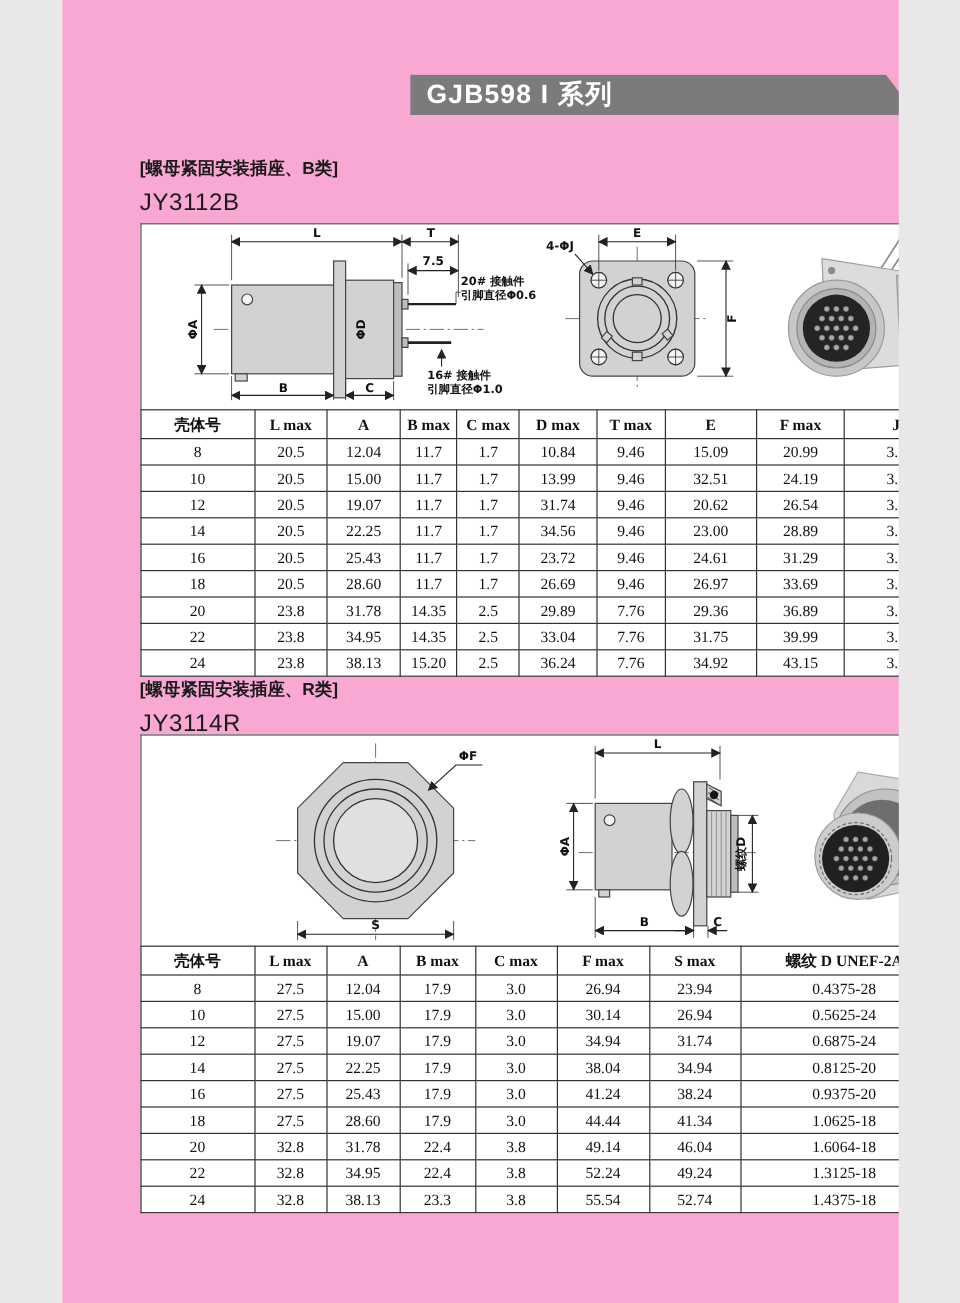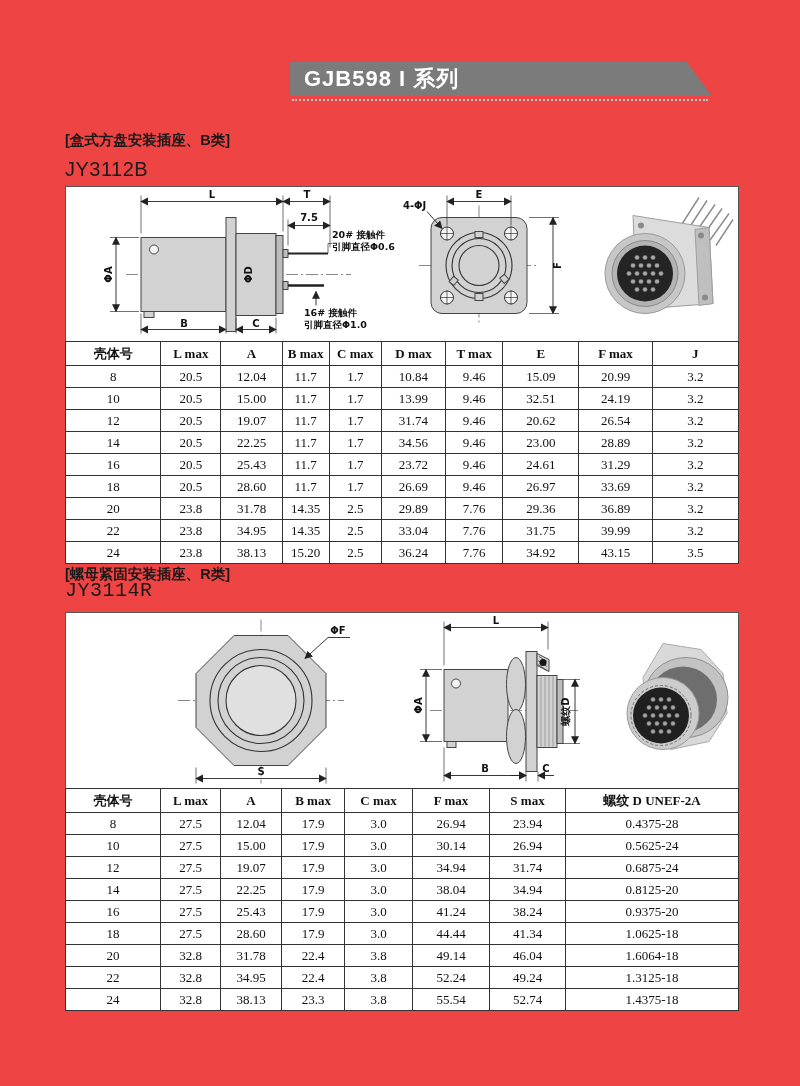--- a/index.html
+++ b/index.html
@@ -1,37 +1,37 @@
 <!DOCTYPE html>
 <html><head>
 <meta charset="utf-8">
 <style>
   html,body{margin:0;padding:0;background:#e8e8e8;}
   .page{
-    position:relative;width:800px;height:1086px;margin:0 auto;
-    background:#ef4444;overflow:hidden;
+    position:relative;width:697px;height:1086px;margin:0 auto;
+    background:#f9a8d4;overflow:hidden;
     font-family:"Liberation Sans",sans-serif;color:#111;
   }
   
   .banner{
     position:absolute;left:290px;top:62px;width:422px;height:34px;
     background:#7b7b7b;
     clip-path:polygon(0 0,94% 0,100% 100%,0 100%);
     color:#fff;font-weight:bold;font-size:22px;line-height:34px;
     padding-left:14px;box-sizing:border-box;letter-spacing:1px;
   }
   .banner-underline{
     position:absolute;left:292px;top:99px;width:416px;height:0;
     border-top:2px dotted #c9c9c9;
   }
   
   .sec-title{position:absolute;left:65px;font-size:14.5px;font-weight:600;color:#1a1a1a;}
   .sec-model{position:absolute;left:65px;font-size:20px;font-weight:500;color:#1a1a1a;letter-spacing:.5px;}
   .t1{top:131px;} .m1{top:158px;}
-  .t2{top:565px;} .m2{top:579px;font-family:Liberation Mono, monospace;}
+  .t2{top:565px;} .m2{top:592px;}
   
   .fig-box{
     position:absolute;left:65px;width:674px;box-sizing:border-box;
     border:1px solid #555;border-bottom:none;background:#fff;
     display:flex;align-items:stretch;
   }
   .fig-box-1{top:186px;height:155px;}
   .fig-box-2{top:612px;height:176px;}
   .fig-box svg{display:block;height:100%;}
   
@@ -55,21 +55,21 @@
   text.note{font-family:"DejaVu Sans",sans-serif;font-size:9.5px;font-weight:bold;fill:#111;}
 </style>
 </head>
 <body>
 
 <div class="page">
 
   <div class="banner">GJB598 I 系列</div>
   <div class="banner-underline"></div>
 
-  <div class="sec-title t1">[盒式方盘安装插座、B类]</div>
+  <div class="sec-title t1">[螺母紧固安装插座、B类]</div>
   <div class="sec-model m1">JY3112B</div>
 
   <div class="fig-box fig-box-1">
 
     <svg width="335" viewBox="0 0 335 153">
       <defs>
         <marker id="s1e" viewBox="0 0 10 10" refX="9" refY="5" markerWidth="9" markerHeight="9" orient="auto">
             <path d="M0,0L10,5L0,10z" fill="#222"></path>
           </marker>
         <marker id="s1s" viewBox="0 0 10 10" refX="1" refY="5" markerWidth="9" markerHeight="9" orient="auto">

